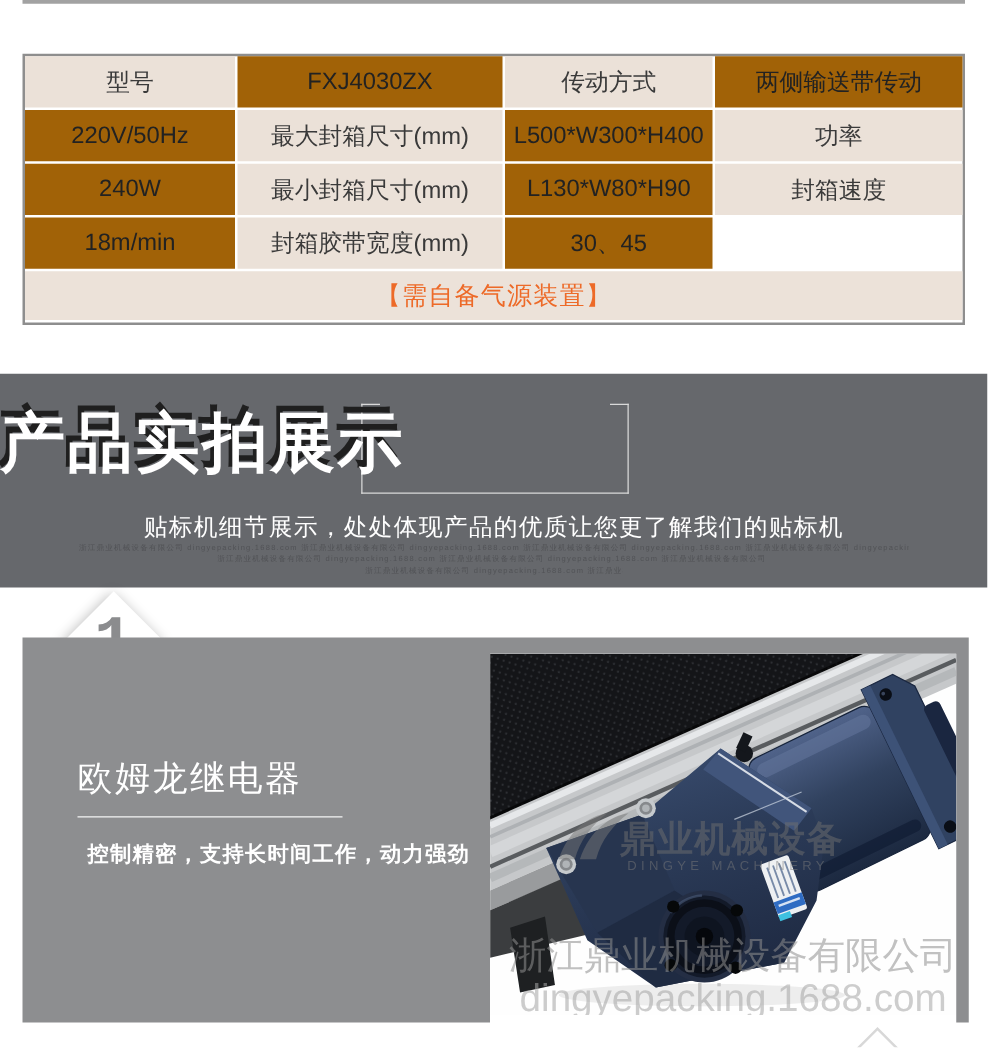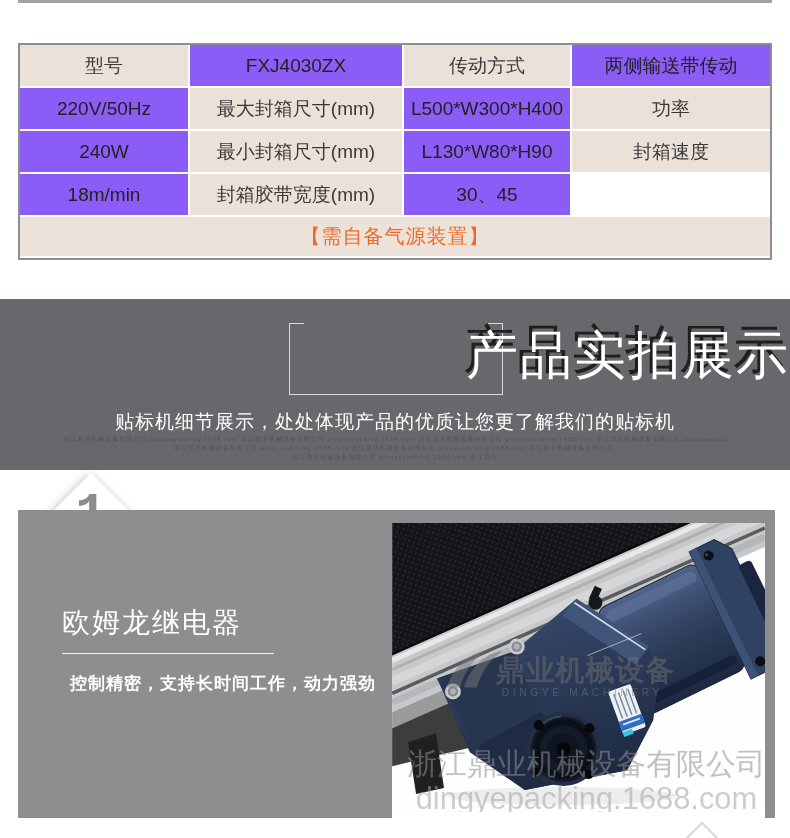--- a/index.html
+++ b/index.html
@@ -8,33 +8,33 @@
 
   
   .top-strip{position:absolute;left:18px;top:0;width:754px;height:3px;background:#a2a2a2;}
 
   
   .spec{position:absolute;left:18px;top:43px;width:754px;box-sizing:border-box;
         border:2px solid #8e8e8e;background:#fff;display:grid;
         grid-template-columns:168px 212px 166px 1fr;grid-auto-rows:41px;gap:2px;}
   .cell{display:flex;align-items:center;justify-content:center;font-size:19px;}
   .lab{background:#ebe1d8;color:#3a3a3a;}
-  .val{background:#8b5cf6;color:#222;}
+  .val{background:#a16207;color:#222;}
   .note{grid-column:1/-1;height:39px;background:#ece2d9;color:#ed6a28;
         display:flex;align-items:center;justify-content:center;font-size:20px;letter-spacing:1px;}
 
   
   .banner{position:absolute;left:0;top:299px;width:790px;height:171px;background:#66686c;}
   .frame{position:absolute;left:50%;top:24px;width:212px;height:71px;margin-left:-106px;
          border-left:1px solid #d9d9d9;border-right:1px solid #d9d9d9;border-bottom:1px solid #d9d9d9;}
   .frame::before,.frame::after{content:"";position:absolute;top:0;width:15px;height:1px;background:#d9d9d9;}
   .frame::before{left:-1px}
   .frame::after{right:-1px}
-  .banner-title{position:absolute;left:0;top:30px;width:100%;text-align:right;line-height:1;
-        font-size:52px;font-weight:normal;color:#ffffff;letter-spacing:2px;
+  .banner-title{position:absolute;left:0;top:30px;width:100%;text-align:left;line-height:1;
+        font-size:52px;font-weight:bold;color:#ffffff;letter-spacing:2px;
         text-shadow:-3px -6px 0 #1f1f1f;}
   .banner-sub{position:absolute;left:0;top:110px;width:100%;text-align:center;
         font-size:19px;color:#ffffff;letter-spacing:1px;}
   .wm-rows{position:absolute;left:0;top:136px;width:100%;text-align:center;
         color:rgba(30,31,33,0.30);font-size:6px;line-height:9px;letter-spacing:1px;}
   .wm-row{margin:0 auto;overflow:hidden;white-space:nowrap;}
   .wm-row.r1{width:84%}.wm-row.r2{width:56%}.wm-row.r3{width:26%}
 
   
   .diamond1{position:absolute;left:62px;top:485px;width:58px;height:58px;background:#fff;

